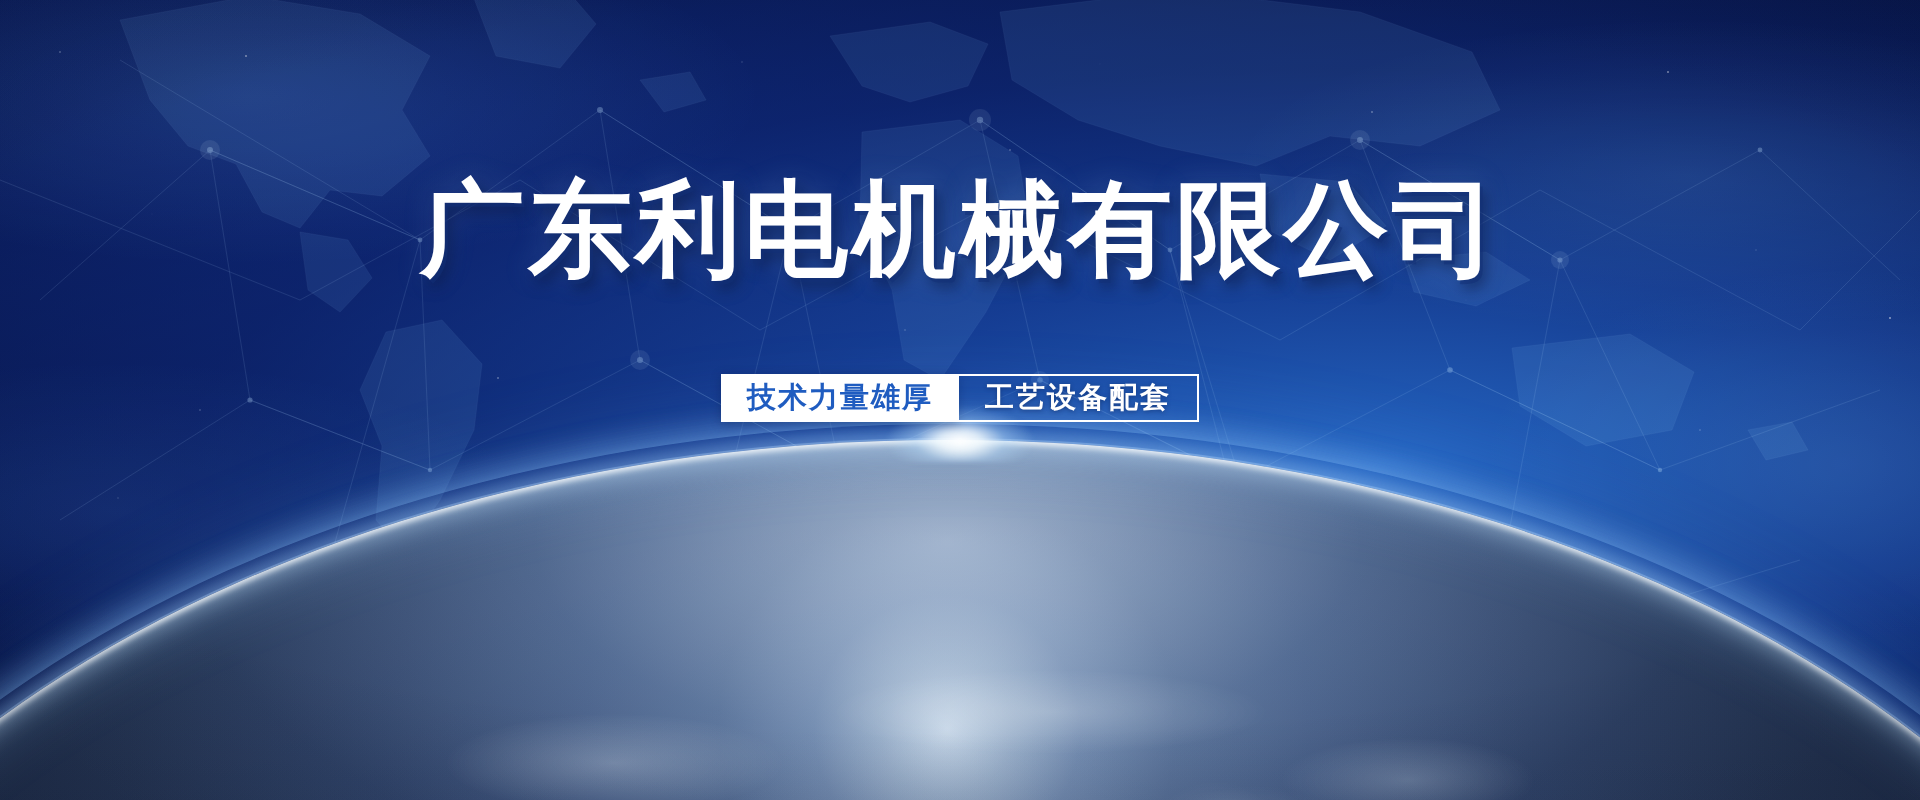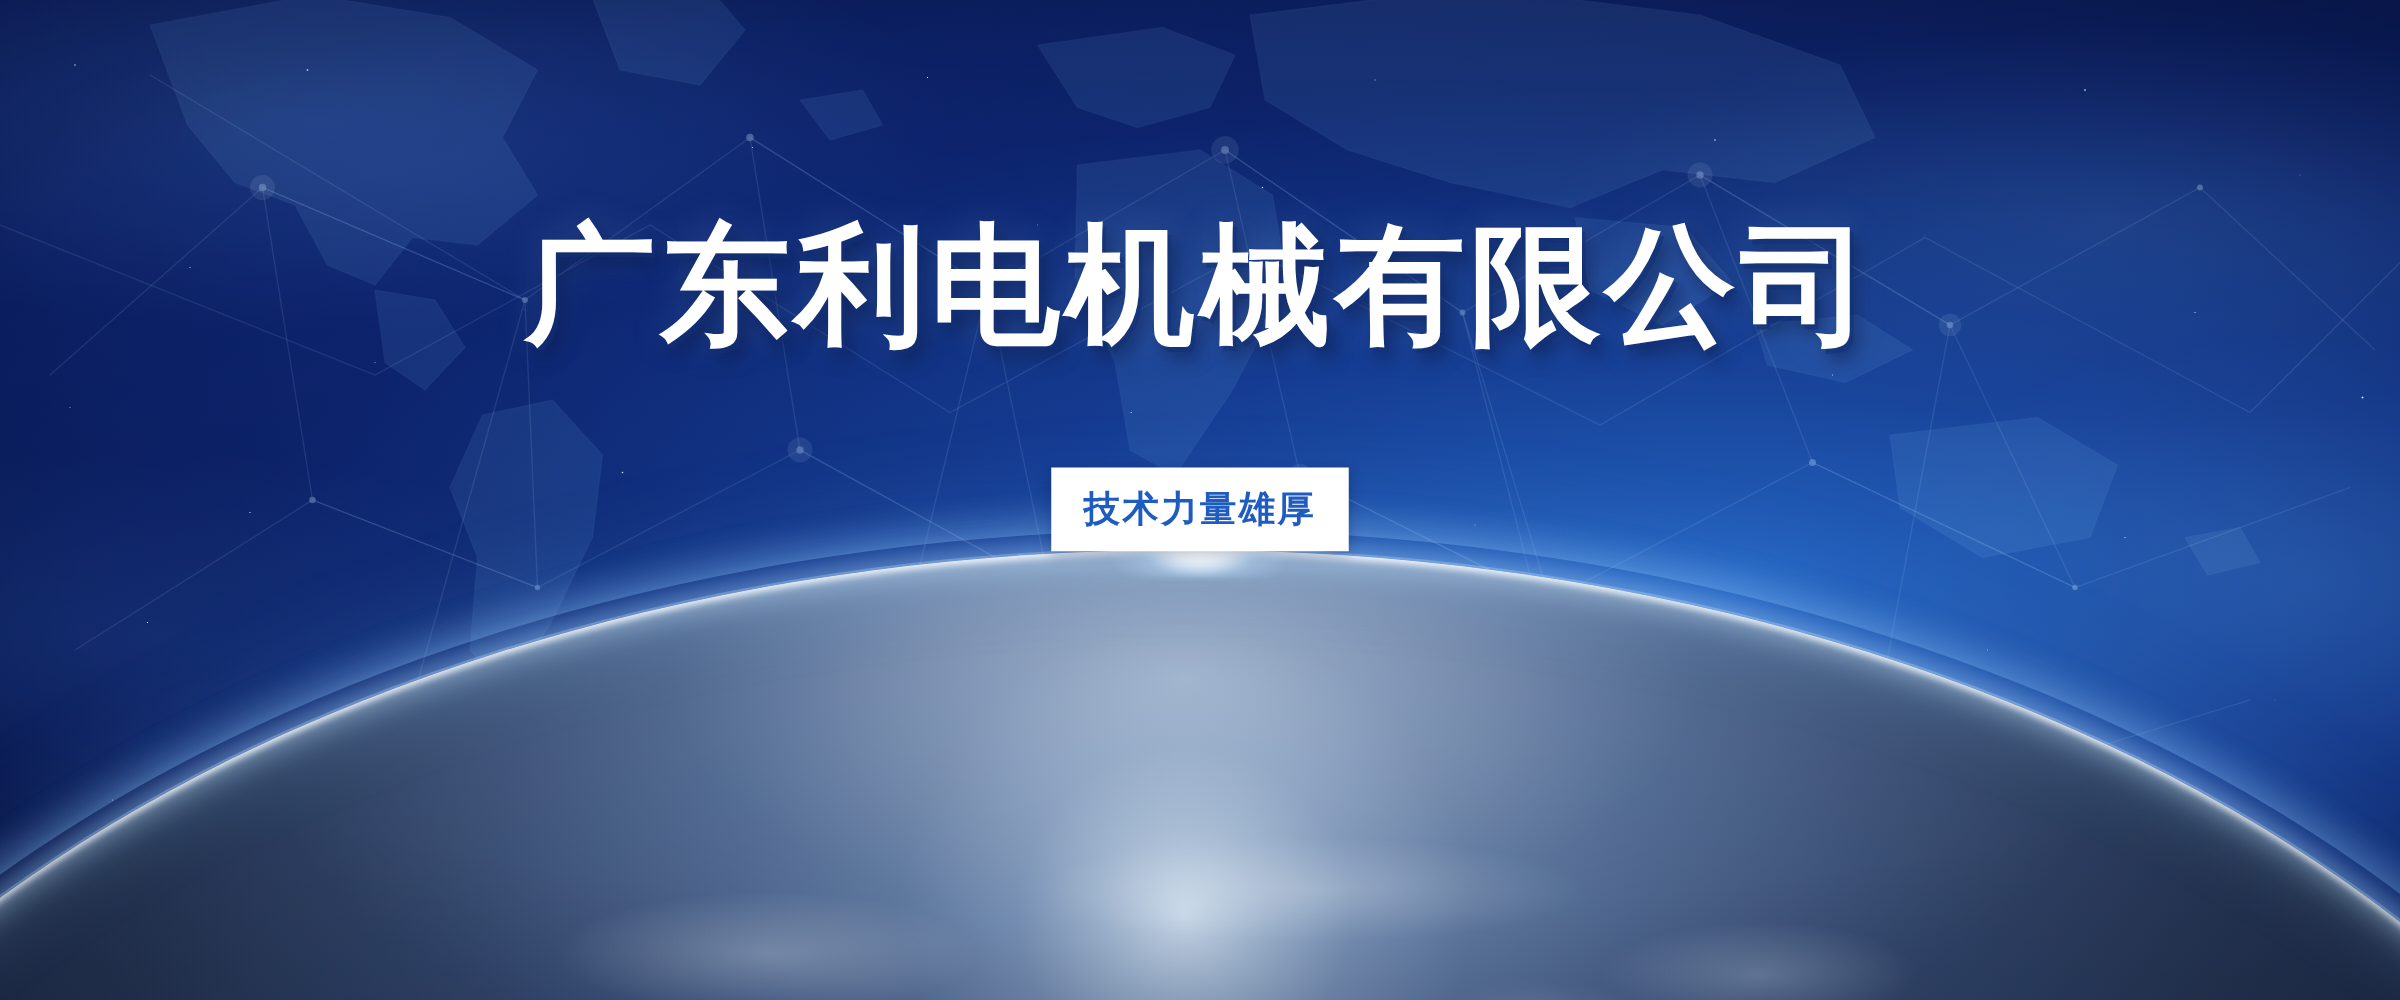--- a/index.html
+++ b/index.html
@@ -219,21 +219,21 @@
   .tags{
     position:absolute;
     left:0; top:374px; width:1920px;
     display:flex;
     justify-content:center;
     align-items:stretch;
     gap:0px;
     pointer-events:auto;
   }
   .tag{
-    height:67px;
+    height:48px;
     display:flex;
     align-items:center;
     justify-content:center;
     font-size:29px;
     font-weight:bold;
     letter-spacing:2px;
     padding:0 26px;
   }
   .tag-light{
     background:#ffffff;
@@ -350,16 +350,17 @@
   <div class="earth-rim"></div>
   <div class="sun-core"></div>
 
   <div class="vignette"></div>
 
   <div class="copy">
     <div class="title">广东利电机械有限公司</div>
 
     <div class="tags">
       <div class="tag tag-light">技术力量雄厚</div>
+      <div class="tag tag-outline">工艺设备配套</div>
     </div>
   </div>
 
 </div>
 
 </body></html>

